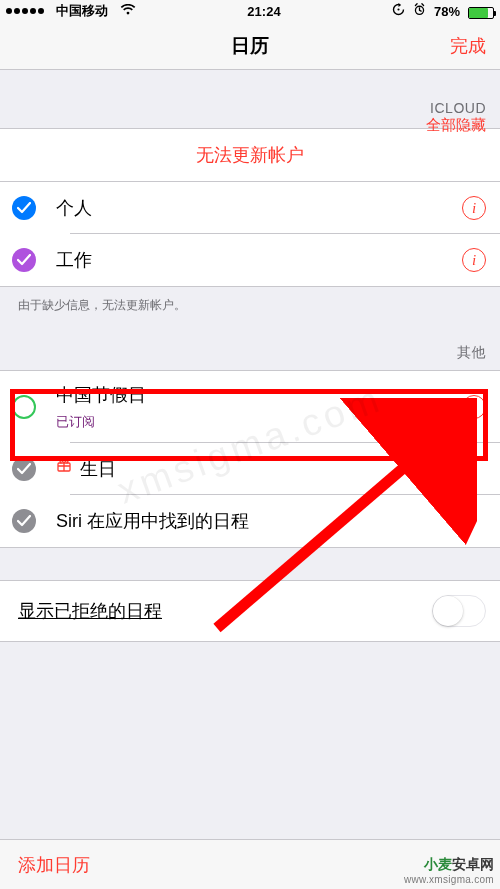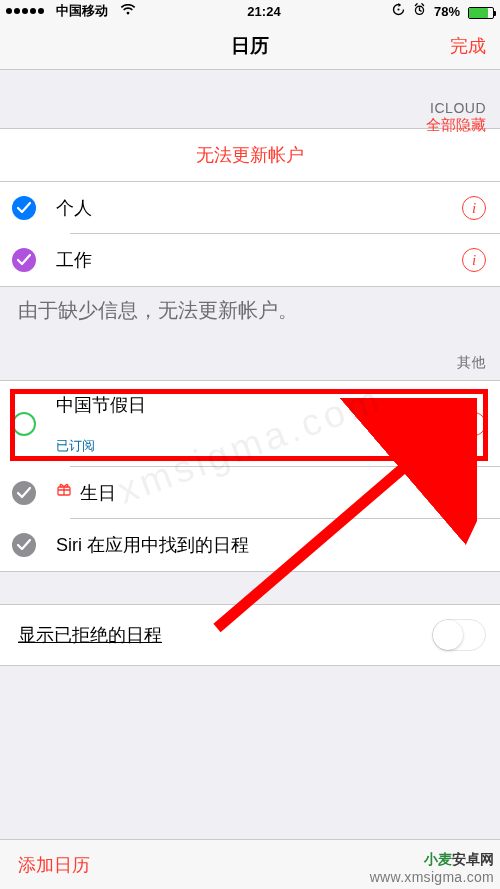--- a/index.html
+++ b/index.html
@@ -115,40 +115,40 @@
     }
     .check svg { width: 14px; height: 12px; }
     .check-blue   { background: #007aff; }
     .check-purple { background: #af52de; }
     .check-gray   { background: #8e8e93; }
     .check-empty  { background: #fff; border: 2px solid #34c759; }
     
     .row-body { flex: 1; margin-left: 20px; display: flex; flex-direction: column; }
     .row-body.with-icon { flex-direction: row; align-items: flex-start; gap: 8px; }
     .row-title { font-size: 18px; color: #000; }
-    .row-sub   { font-size: 13px; color: #0369a1; margin-top: 20px; }
+    .row-sub   { font-size: 13px; color: #701a75; margin-top: 6px; }
     
     .info-btn {
       width: 24px;
       height: 24px;
       border: 1.5px solid #ff3b30;
       border-radius: 50%;
       color: #ff3b30;
       font-family: Georgia, serif;
       font-style: italic;
       font-size: 15px;
       display: flex;
       align-items: center;
       justify-content: center;
       flex-shrink: 0;
       line-height: 1;
     }
     
     .footer-note {
-      font-size: 20px;
+      font-size: 12px;
       color: #6d6d72;
       padding: 10px 18px 16px;
     }
     
     .gift-icon { color: #ff3b30; font-size: 15px; }
     
     
     .toggle-row {
       background: #fff;
       border-top: 1px solid #c8c7cc;
@@ -234,21 +234,21 @@
       z-index: 70;
       text-align: right;
       pointer-events: none;
     }
     .wm-corner .brand {
       font-size: 14px;
       font-weight: 700;
       color: #3a3a3a;
     }
     .wm-corner .brand .accent { color: #2a8a3a; }
-    .wm-corner .url { font-size: 14px; color: #7a7a7a; letter-spacing: 0.3px; }
+    .wm-corner .url { font-size: 10px; color: #7a7a7a; letter-spacing: 0.3px; }
   </style>
 </head>
 <body>
 
 <div class="status-bar">
   <div class="status-left">
     <div class="signal-dots">
       <div class="signal-dot"></div>
         <div class="signal-dot"></div>
         <div class="signal-dot"></div>

